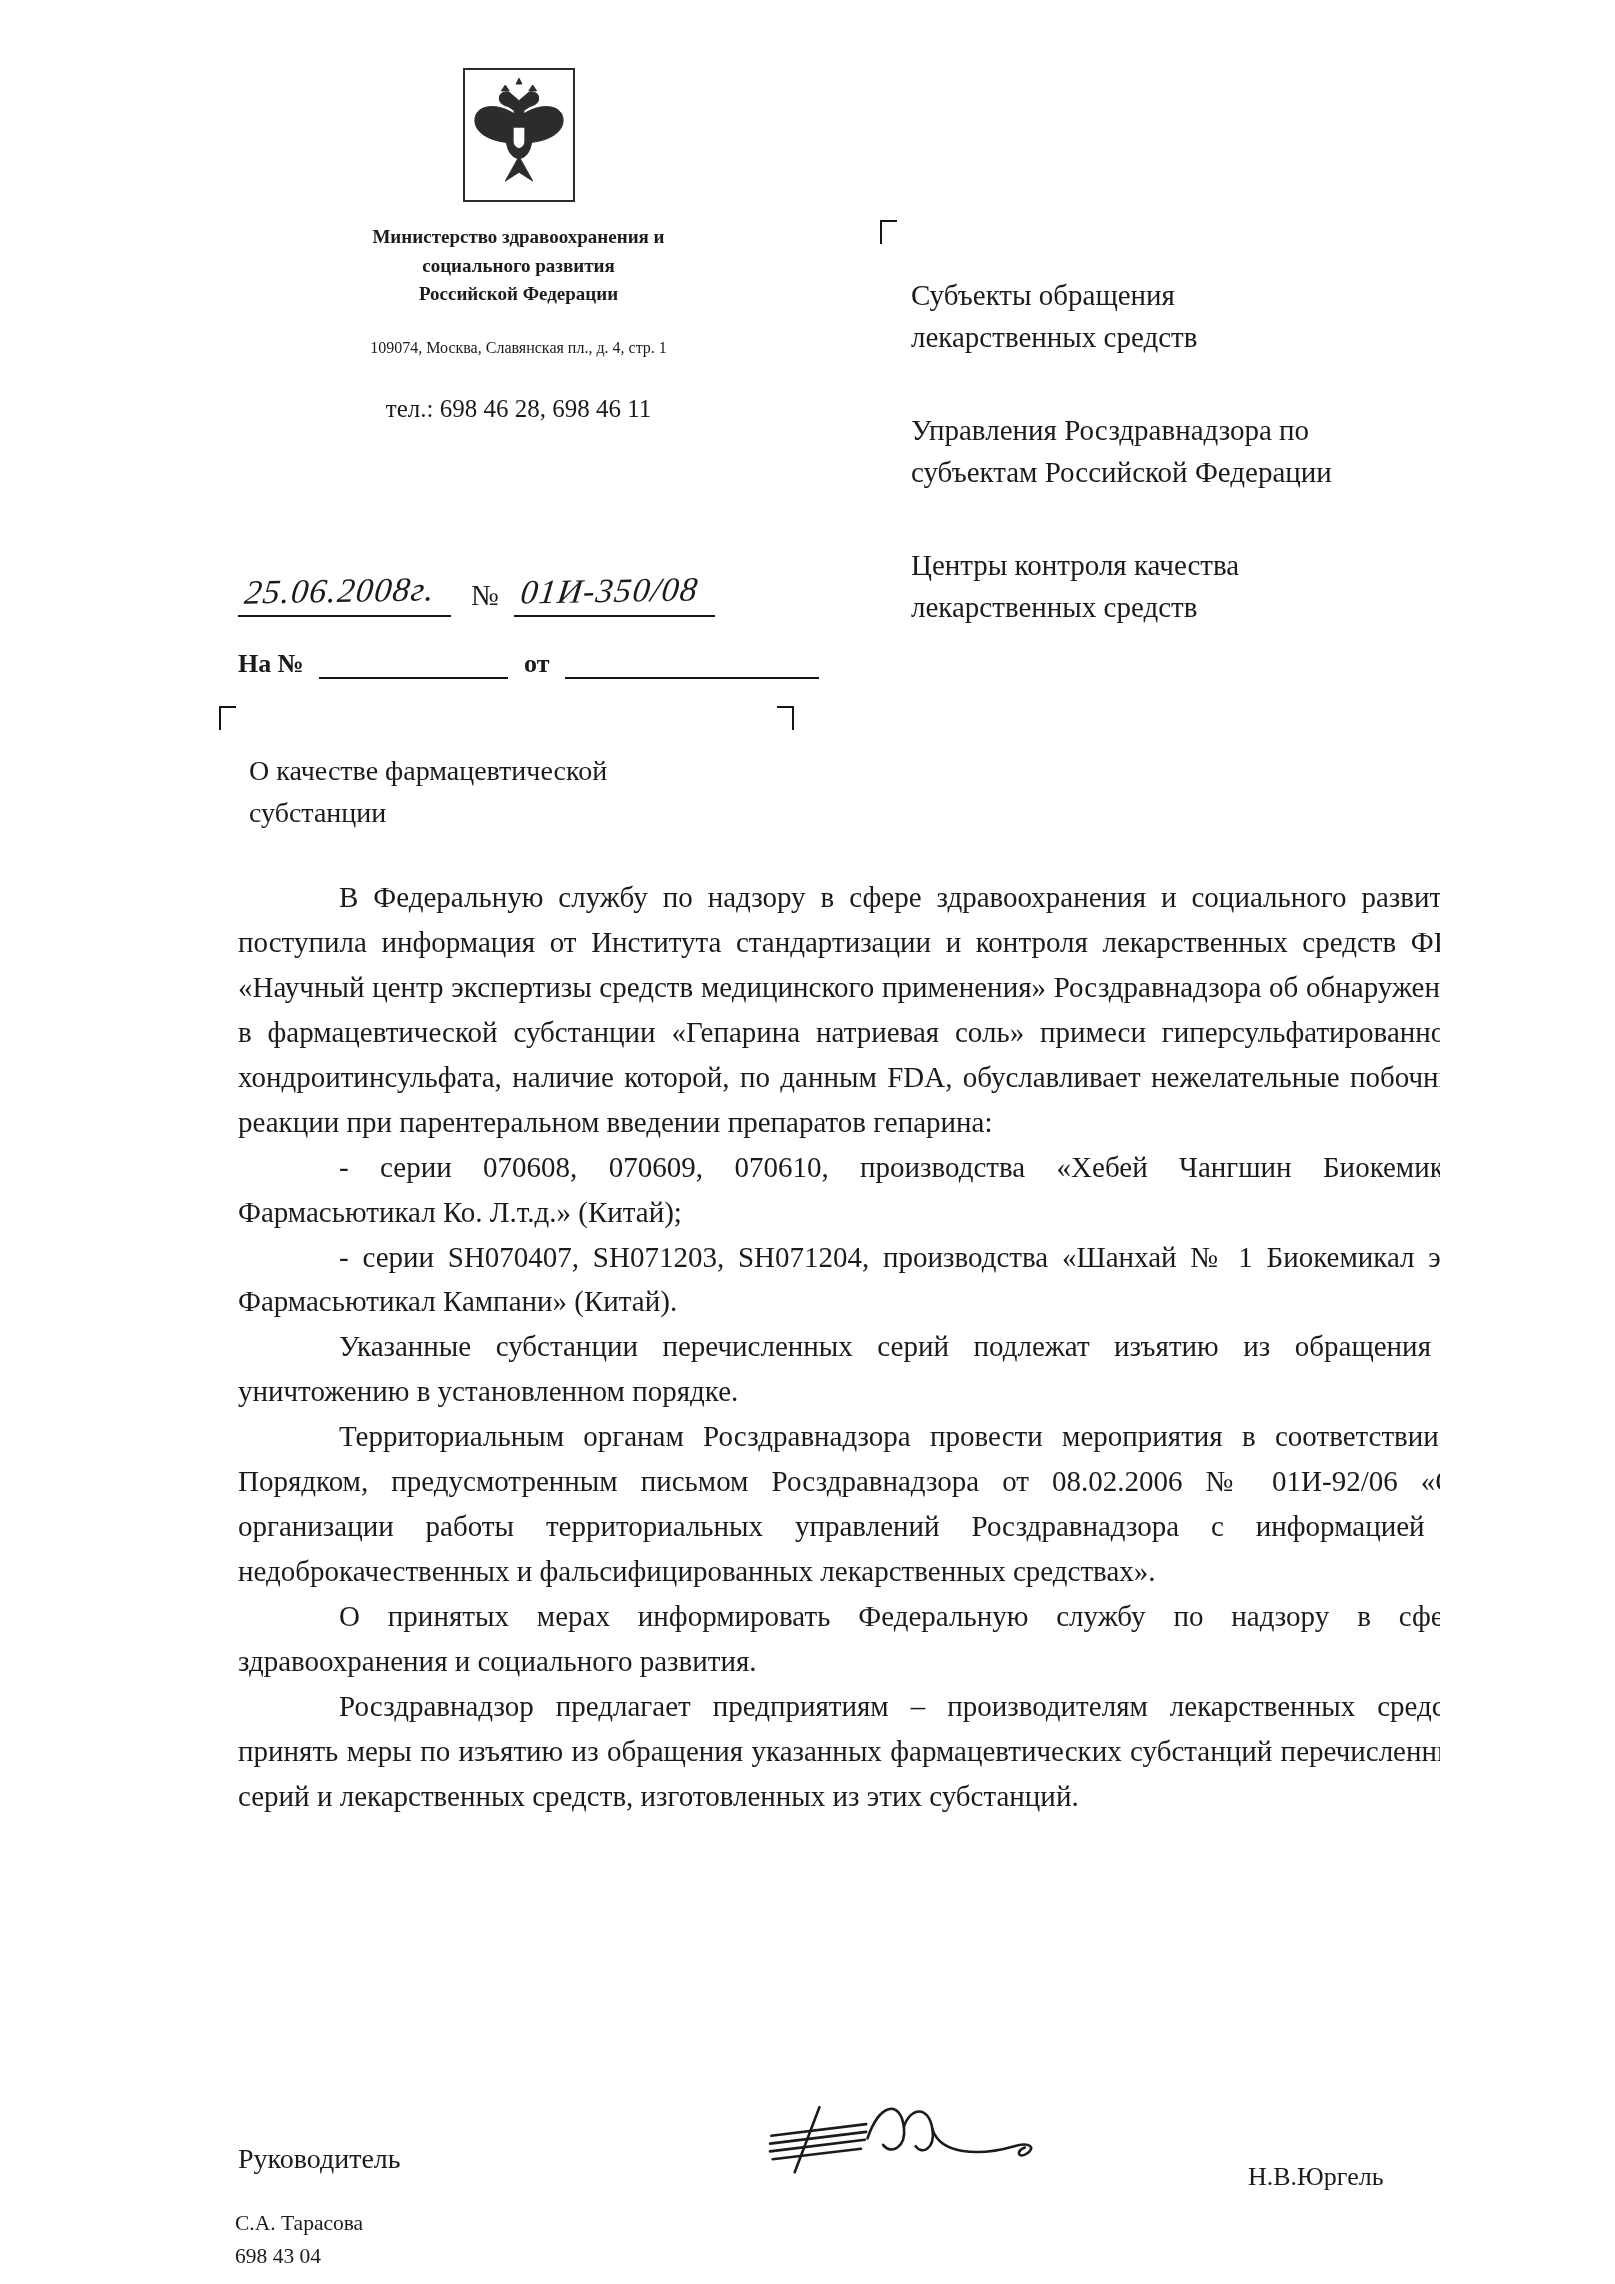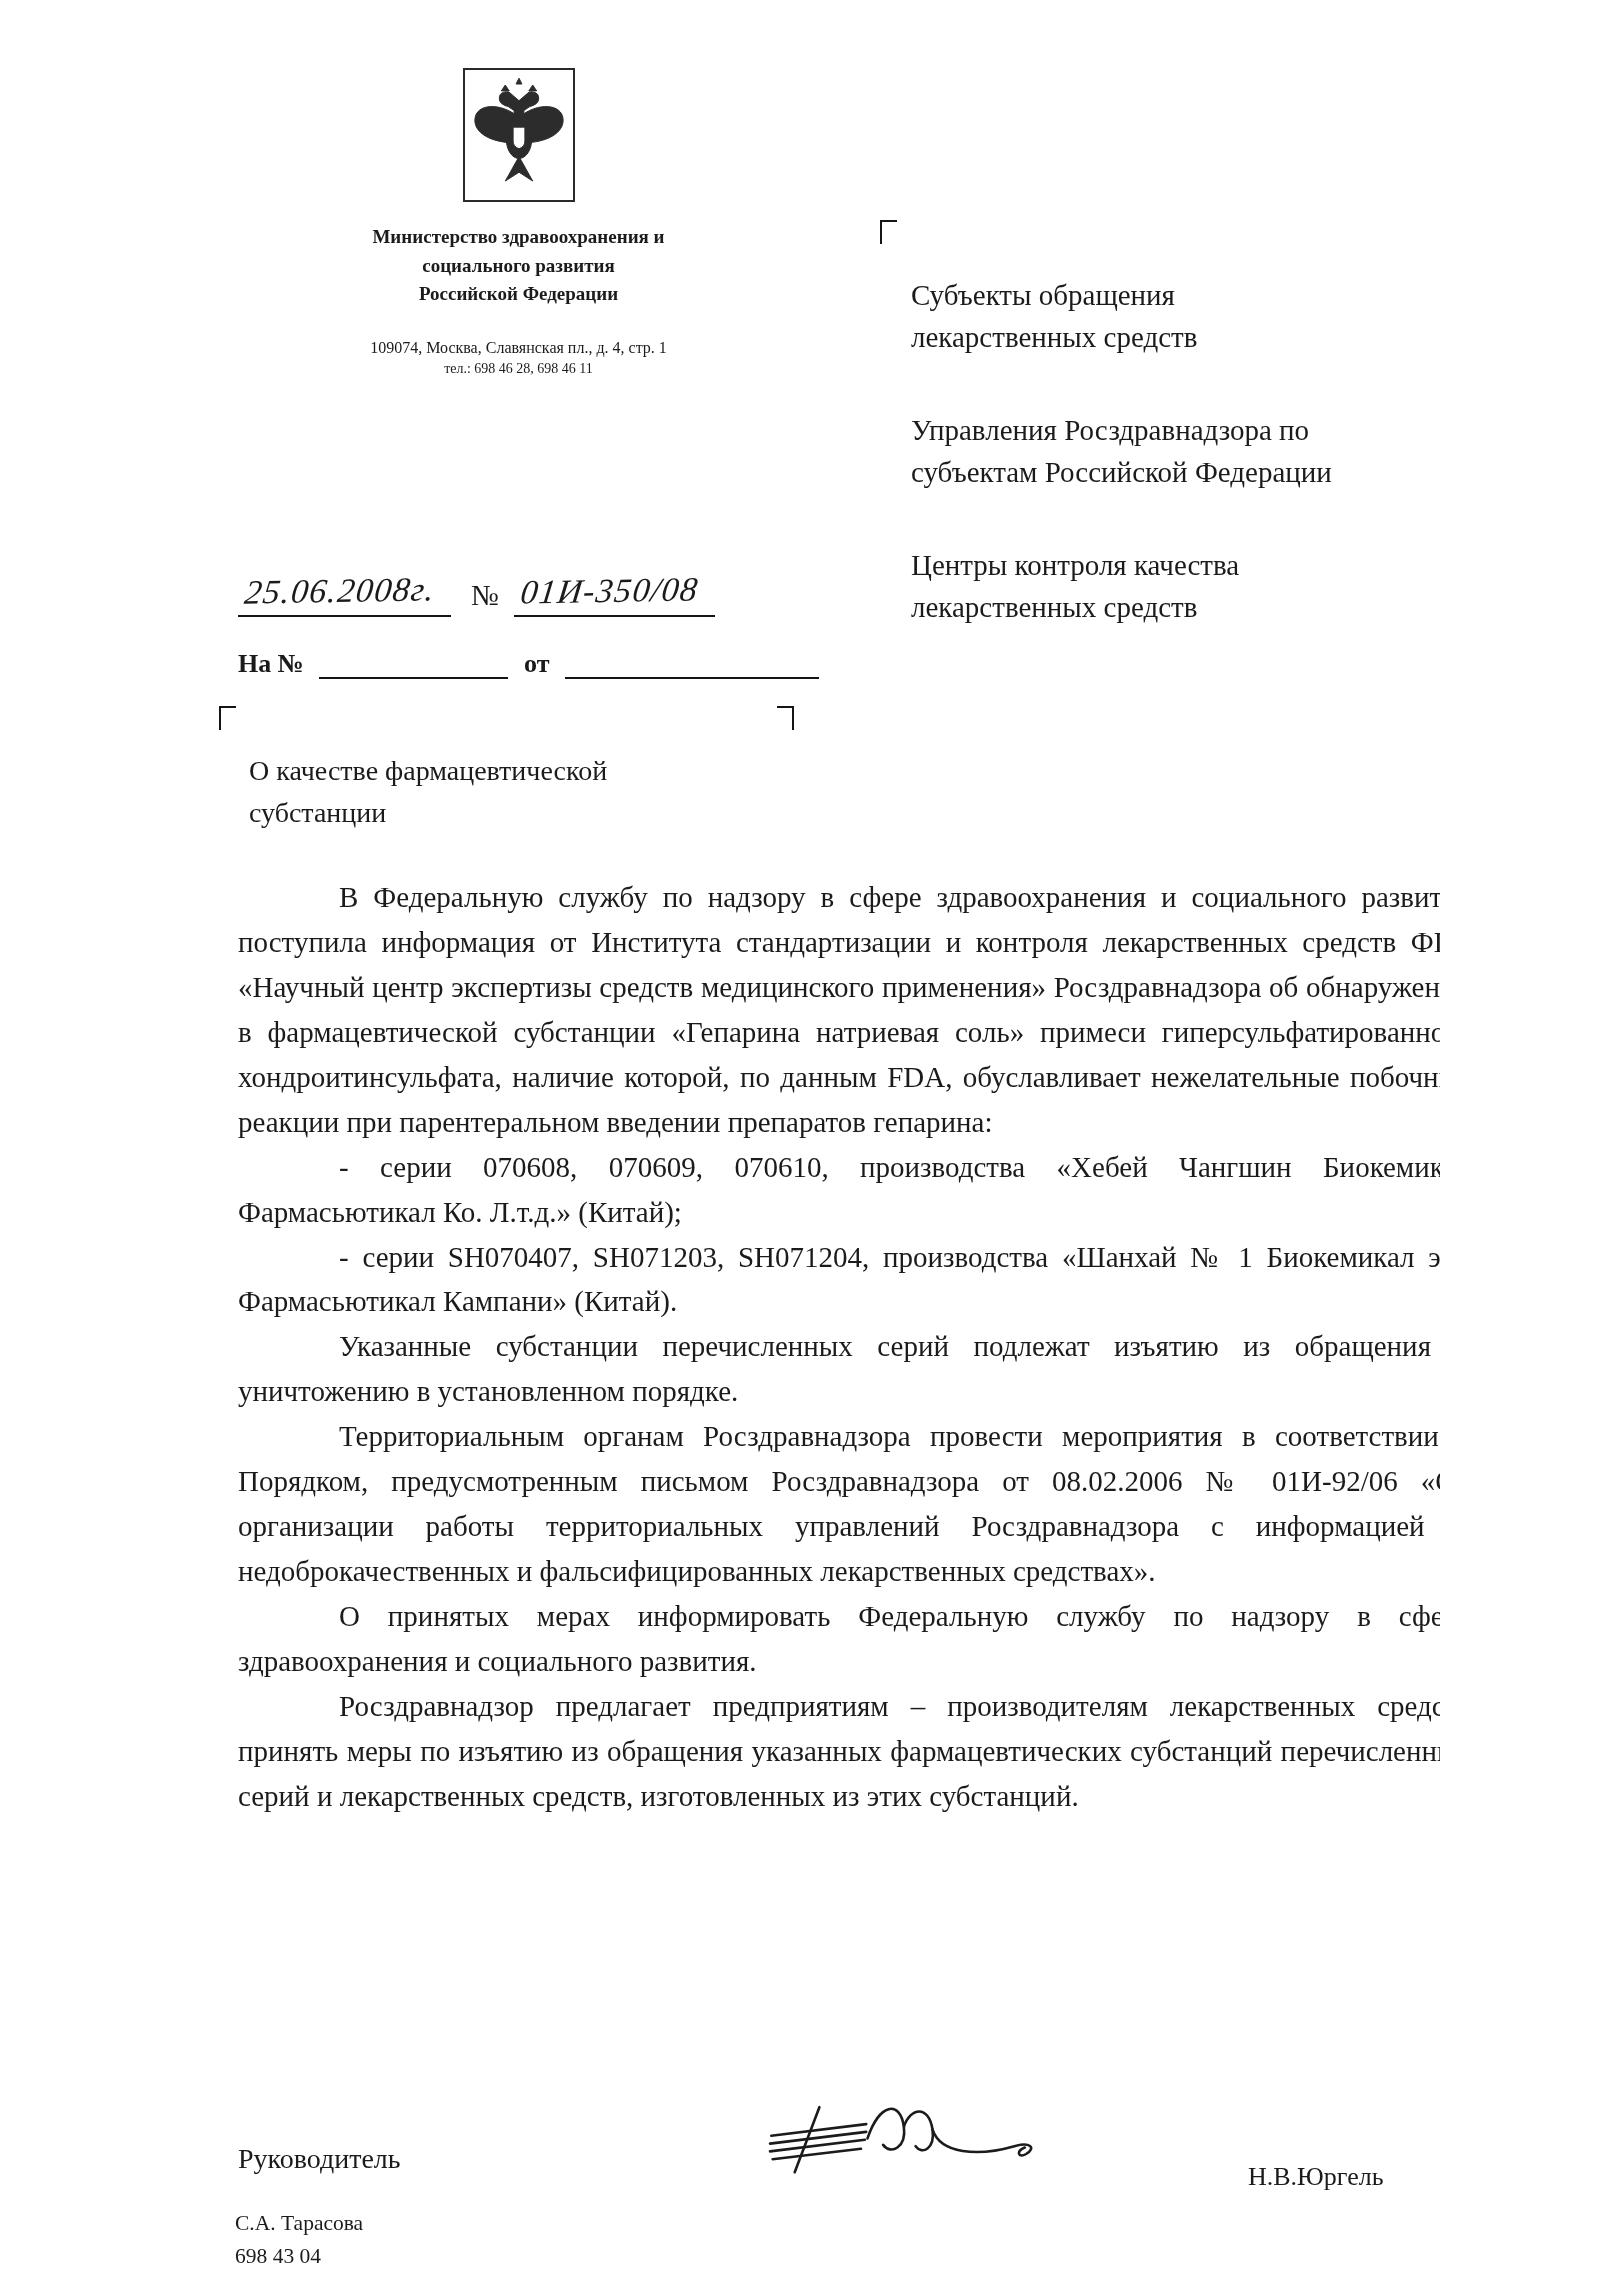--- a/index.html
+++ b/index.html
@@ -16,21 +16,21 @@
   
   .left-col { position:absolute; left:248px; top:68px; width:541px; text-align:center; }
   .emblem-box {
     width:112px; height:134px; margin:0 auto 21px;
     border:2px solid #2a2a2a;
     display:flex; align-items:center; justify-content:center;
   }
   .ministry { font-weight:bold; font-size:19px; line-height:1.5; white-space:pre-line; }
   .service  { font-weight:bold; font-size:25.4px; line-height:1.32; white-space:pre-line; margin-top:38px; letter-spacing:0.3px; }
   .address  { font-size:16px; line-height:1.45; margin-top:27px; }
-  .phone    { font-size:14px; line-height:1.45; }
+  .phone    { font-size:25px; line-height:1.45;margin-top:32px; }
 
   
   .date-line {
     position:absolute; left:238px; top:572px; width:587px;
     font-size:27px; display:flex; align-items:flex-end;
   }
   .hw-underline { border-bottom:2px solid #151515; padding:0 17px 5.2px 6.5px; }
   .hw {
     display:inline-block;
     font-style:italic;

